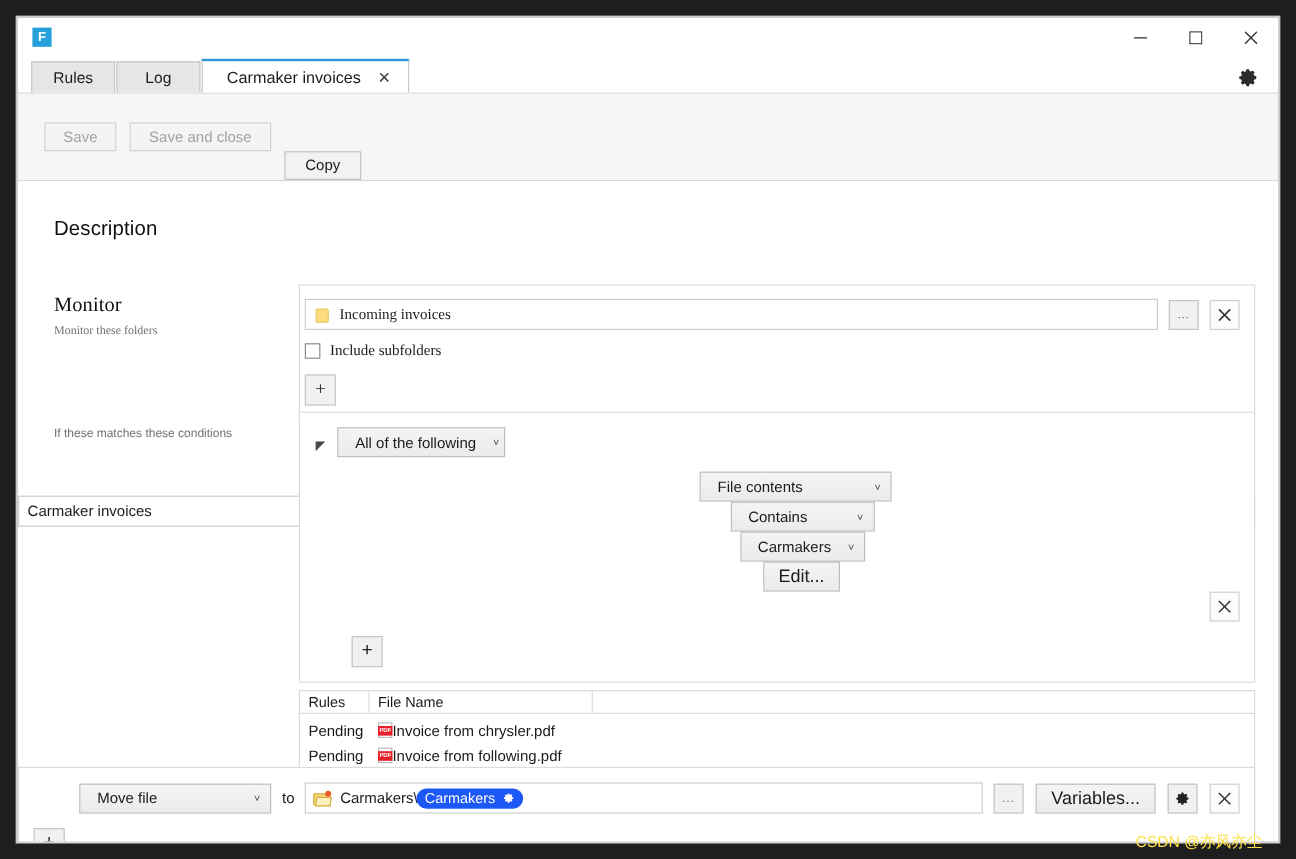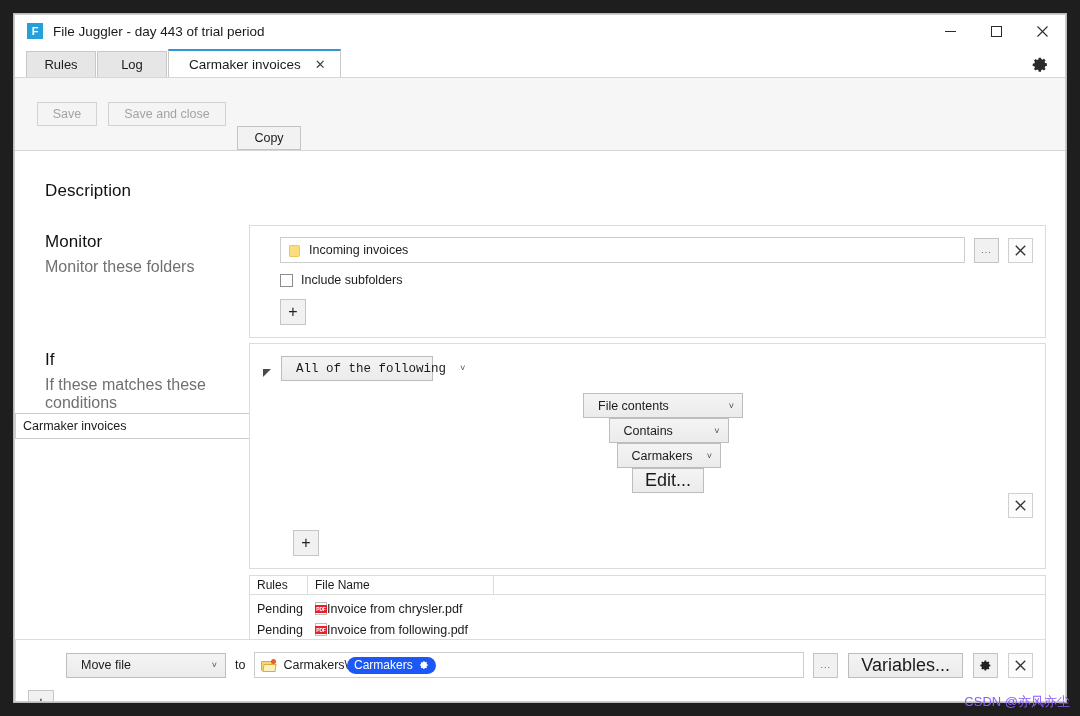--- a/index.html
+++ b/index.html
@@ -146,21 +146,21 @@
     padding-left: 30px;
     padding-top: 2px;
   }
   .sec-title {
     font-size: 17px;
     color: #111111;
     font-weight: normal;
     letter-spacing: .1px;
   }
   .sec-sub {
-    font-size: 16px;
+    font-size: 10px;
     color: #707070;
     margin-top: 6px;
   }
   .field-col { flex: 1 1 auto; padding-right: 19px; }
 
   .textinput {
     height: 26px;
     border: 1px solid #cdcdcd;
     background: #ffffff;
     font-size: 12.5px;
@@ -257,21 +257,21 @@
   .combo .caret {
     margin-left: auto;
     padding-left: 14px;
     font-size: 9px; color: #444;
   }
   .btn {
     height: 25px;
     border: 1px solid #bdbdbd;
     background: linear-gradient(#f4f4f4, #ebebeb);
     display: flex; align-items: center; justify-content: center;
-    font-size: 18px; color: #1b1b1b;
+    font-size: 15px; color: #1b1b1b;
     padding: 0 12px;
     white-space: nowrap;
   }
   .collapse-tri {
     width: 10px; height: 10px;
     margin-right: 9px;
     flex: 0 0 auto;
     position: relative;
   }
 
@@ -341,36 +341,35 @@
     display: inline-flex; align-items: center;
     padding: 0 7px;
     font-size: 12px;
     margin-left: -1px;
   }
   .token .tgear { margin-left: 6px; display: flex; }
   .to-word { font-size: 12.5px; color: #1b1b1b; margin: 0 9px; }
 
   .watermark {
     position: absolute;
-    right: 10px; bottom: 5px;
+    right: 28px; bottom: 5px;
     font-size: 13px;
-    color: #8b5cf6;
+    color: #fde047;
     font-family: "Liberation Sans", sans-serif;
   }
 </style>
 </head>
 <body>
 
 <div id="screen">
 
   <div id="window">
 
     <div class="titlebar">
       <div class="app-icon">F</div>
-      <div class="title-text">File Juggler - day 443 of trial period</div>
 
       <div class="win-buttons">
         <div class="win-btn">
           <svg width="11" height="11" viewBox="0 0 11 11">
               <line x1="0" y1="5.5" x2="11" y2="5.5" stroke="currentColor" stroke-width="1"></line>
             </svg>
         </div>
         <div class="win-btn">
           <svg width="11" height="11" viewBox="0 0 11 11">
               <rect x="0.5" y="0.5" width="10" height="10" fill="none" stroke="currentColor" stroke-width="1"></rect>
@@ -415,27 +414,27 @@
 
       <div class="row" style="top:28px;flex-direction:column;">
         <div class="label-col">
           <div class="sec-title">Description</div>
         </div>
         <div class="field-col">
           <div class="textinput" placeholder="">Carmaker invoices</div>
         </div>
       </div>
 
-      <div class="row" style="top:74px;">
+      <div class="row" style="top:86px;font-family:Liberation Serif, serif;">
         <div class="label-col" style="padding-top:7px;">
           <div class="sec-title">Monitor</div>
           <div class="sec-sub">Monitor these folders</div>
         </div>
         <div class="field-col">
-          <div class="panel" style="padding:11px 12px 12px 30px;">
+          <div class="panel" style="padding:11px 12px 12px 4px;">
             <div style="display:flex; align-items:center; gap:9px;">
               <div class="textinput" style="flex:1 1 auto; min-width:0;">
                 <span class="folder-ico">
                     <span class="body"></span>
                   </span>
                 <span>Incoming invoices</span>
               </div>
               <div class="sq-btn">
                   <span class="dots">...</span>
                 </div>
@@ -452,33 +451,32 @@
             </div>
             <div style="margin-top:12px;">
               <div class="plus-btn">+</div>
             </div>
           </div>
         </div>
       </div>
 
       <div class="row" style="top:192px;">
         <div class="label-col" style="padding-top:7px;">
-          <div class="sec-title">If</div>
           <div class="sec-sub">If these matches these conditions</div>
         </div>
         <div class="field-col">
 
           <div class="panel" style="padding:12px 12px 12px 12px;">
             <div style="display:flex; align-items:center;">
               <span class="collapse-tri">
                 <svg width="10" height="10" viewBox="0 0 10 10">
                     <path d="M1 1 L9 1 L1 9 Z" fill="#4a4a4a"></path>
                   </svg>
               </span>
-              <div class="combo" style="width:152px;font-family:Liberation Mono, monospace;">
+              <div class="combo" style="width:140px;">
                 <span>All of the following</span>
                 <span class="caret">˅</span>
               </div>
             </div>
 
             <div style="display:flex; align-items:center; margin-top:12px; padding-left:31px;flex-direction:column;">
               <div class="combo" style="width:160px;">
                 <span>File contents</span>
                 <span class="caret">˅</span>
               </div>

